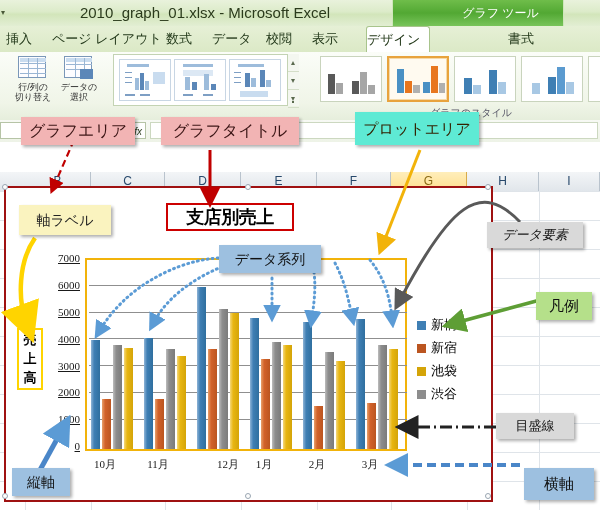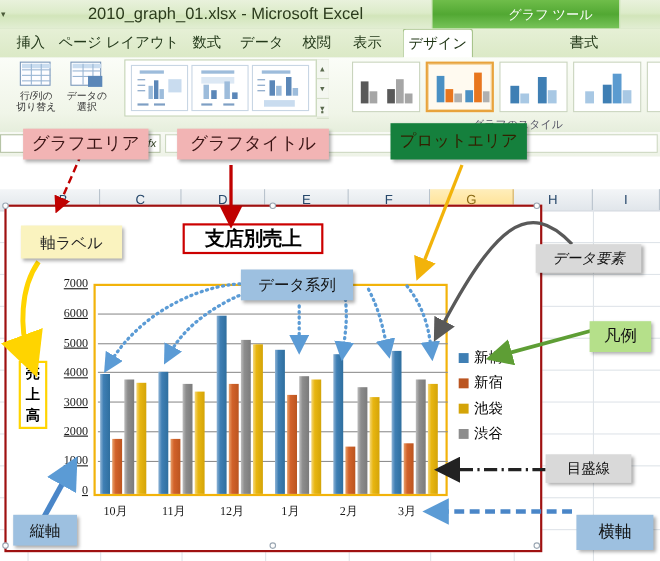--- a/index.html
+++ b/index.html
@@ -28,21 +28,21 @@
     display:block;text-align:center;line-height:26px;font-size:12px;color:#ffffff;white-space:nowrap;margin-left:45px;
   }
   
   #ribbon-tabs{
     position:absolute;left:0;top:26px;width:600px;height:26px;
     background:linear-gradient(180deg,#e6f0d6 0%,#dbe9c6 100%);
     border-bottom:1px solid #a8c48c;
   }
   .rtab{
     position:absolute;top:0;height:26px;line-height:26px;font-size:13px;color:#23391a;
-    text-align:center;white-space:nowrap;cursor:default;
+    white-space:nowrap;cursor:default;
   }
   .rtab.active{
     background:#ffffff;border:1px solid #a8c48c;border-bottom:1px solid #ffffff;
     border-radius:3px 3px 0 0;line-height:25px;color:#1d3313;
   }
   
   #ribbon{
     position:absolute;left:0;top:52px;width:600px;height:68px;
     background:linear-gradient(180deg,#fbfdf8 0%,#f0f5e8 75%,#e6eedc 100%);
     border-bottom:1px solid #b9cfa0;
@@ -181,21 +181,21 @@
   #axis-title span{
     display:block;font-size:13px;font-weight:bold;line-height:19px;color:#000;
     font-family:"Liberation Serif","DejaVu Serif",serif;
   }
   
   .callout{
     position:absolute;box-sizing:border-box;text-align:center;white-space:nowrap;
     box-shadow:2px 2px 3px rgba(0,0,0,.32);z-index:40;
   }
   .co-pink{background:#f2b4b4;color:#3a1414;}
-  .co-orange{background:#15803d;color:#332100;}
+  .co-orange{background:#5eead4;color:#332100;}
   .co-yellow{background:#faf3bf;color:#232323;}
   .co-blue{background:#9dc0e0;color:#111;}
   .co-grey{background:#d9d9d9;color:#111;}
   .co-green{background:#b5e08a;color:#111;}
   svg#overlay{position:absolute;left:0;top:0;width:600px;height:510px;pointer-events:none;z-index:30;}
 </style>
 </head>
 <body>
 
 <div id="titlebar">
@@ -415,21 +415,21 @@
 <div class="ytick" style="left:38px;top:279px;">6000</div>
 <div class="ytick" style="left:38px;top:306px;">5000</div>
 <div class="ytick" style="left:38px;top:333px;">4000</div>
 <div class="ytick" style="left:38px;top:360px;">3000</div>
 <div class="ytick" style="left:38px;top:386px;">2000</div>
 <div class="ytick" style="left:38px;top:413px;">1000</div>
 <div class="ytick" style="left:38px;top:440px;">0</div>
 
 <div class="xtick" style="left:77px;top:457px;">10月</div>
 <div class="xtick" style="left:130px;top:457px;">11月</div>
-<div class="xtick" style="left:183px;top:457px;">12月</div>
+<div class="xtick" style="left:183px;top:457px;text-align:right;">12月</div>
 <div class="xtick" style="left:236px;top:457px;">1月</div>
 <div class="xtick" style="left:289px;top:457px;">2月</div>
 <div class="xtick" style="left:342px;top:457px;">3月</div>
 
 <div id="legend">
   <div class="lg-row">
     <span class="lg-sw" style="background:#3f7fb4;"></span>
     <span class="lg-tx">新橋</span>
   </div>
   <div class="lg-row">

